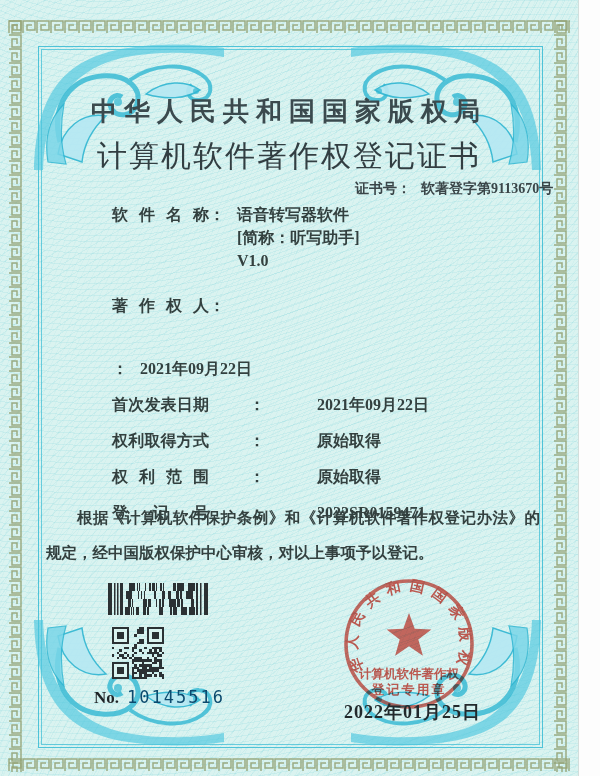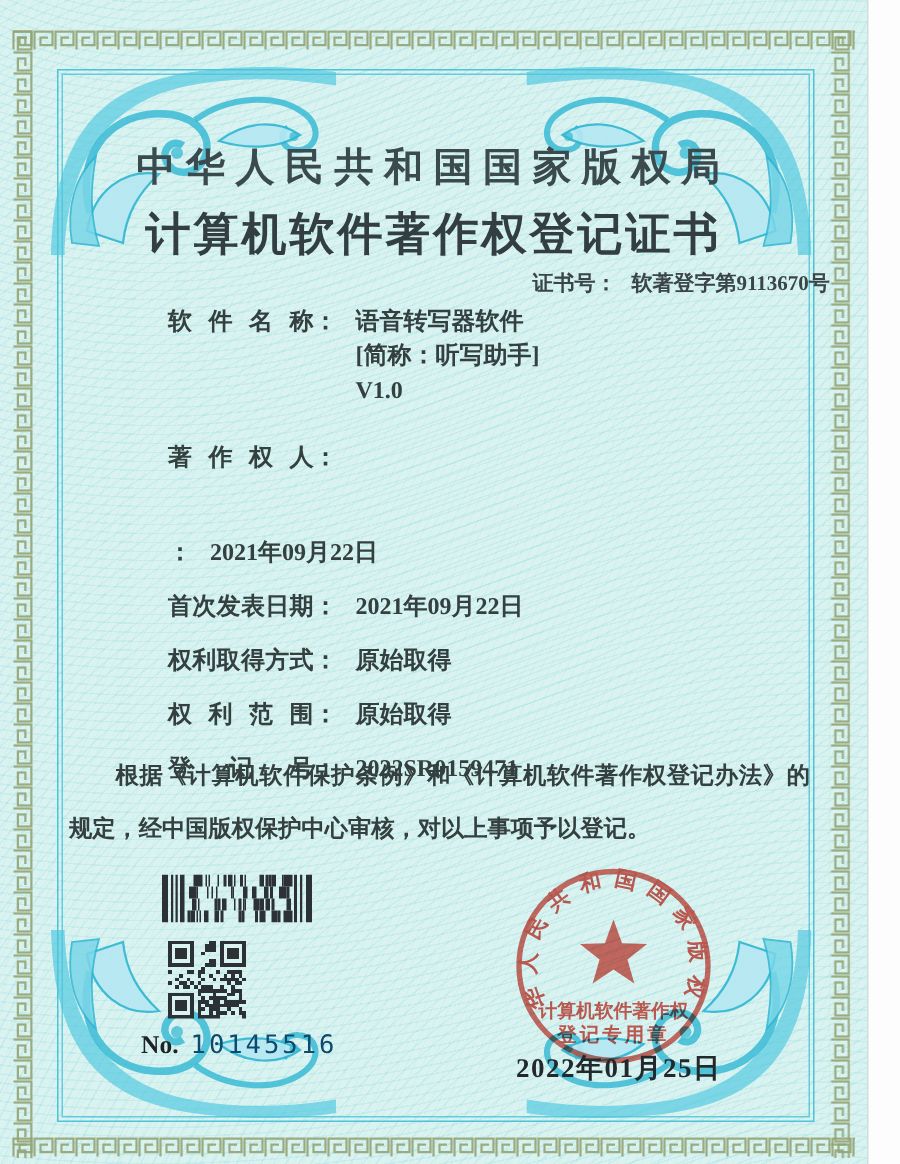--- a/index.html
+++ b/index.html
@@ -25,31 +25,31 @@
   
   .corner{position:absolute;width:190px;height:130px;}
   .c-tl{left:34px;top:42px;}
   .c-tr{left:351px;top:42px;transform:scaleX(-1);}
   .c-bl{left:34px;top:618px;transform:scaleY(-1);}
   .c-br{left:351px;top:618px;transform:scale(-1,-1);}
   
   .authority{position:absolute;left:0;top:94px;width:578px;text-align:center;
              font-size:26px;font-weight:bold;letter-spacing:7px;color:#3b4a4e;}
   .cert-title{position:absolute;left:0;top:136px;width:578px;text-align:center;
-              font-size:30px;font-weight:bold;letter-spacing:2px;color:#323e42;}
+              font-size:30px;font-weight:normal;letter-spacing:2px;color:#323e42;}
   .cert-no{position:absolute;left:355px;top:180px;font-size:14px;font-weight:bold;color:#3a4548;}
   .cert-no .gap{display:inline-block;width:10px;}
   .fields{position:absolute;left:64px;top:203px;width:470px;margin-left:48px;}
   .frow{display:flex;align-items:flex-start;font-size:16px;font-weight:bold;color:#33403f;line-height:23px;}
   .frow .lbl{display:inline-block;width:97px;text-align:justify;text-align-last:justify;white-space:normal;}
   .frow .colon{margin-right:12px;}
   .frow .val .ln{display:block;}
   .mt-owner{margin-top:22px;}
   .mt-big{margin-top:40px;}
-  .mt-reg{margin-top:13px;}
+  .mt-reg{margin-top:13px;gap:40px;}
   .statement{position:absolute;left:46px;top:500px;width:494px;font-size:15.5px;font-weight:bold;
              line-height:35px;text-indent:2em;text-align:justify;color:#33403f;}
   
   .barcode{position:absolute;left:108px;top:583px;width:100px;height:32px;}
   .qrcode{position:absolute;left:112px;top:627px;width:52px;height:52px;}
   .serial{position:absolute;left:94px;top:687px;font-size:17px;font-weight:bold;color:#1d2326;}
   .serial .num{color:#0c4a6e;font-family:"DejaVu Sans Mono",monospace;font-weight:normal;
                font-size:17px;letter-spacing:2px;margin-left:8px;}
   
   .seal{position:absolute;left:338px;top:573px;width:142px;height:142px;mix-blend-mode:multiply;opacity:.92;}

